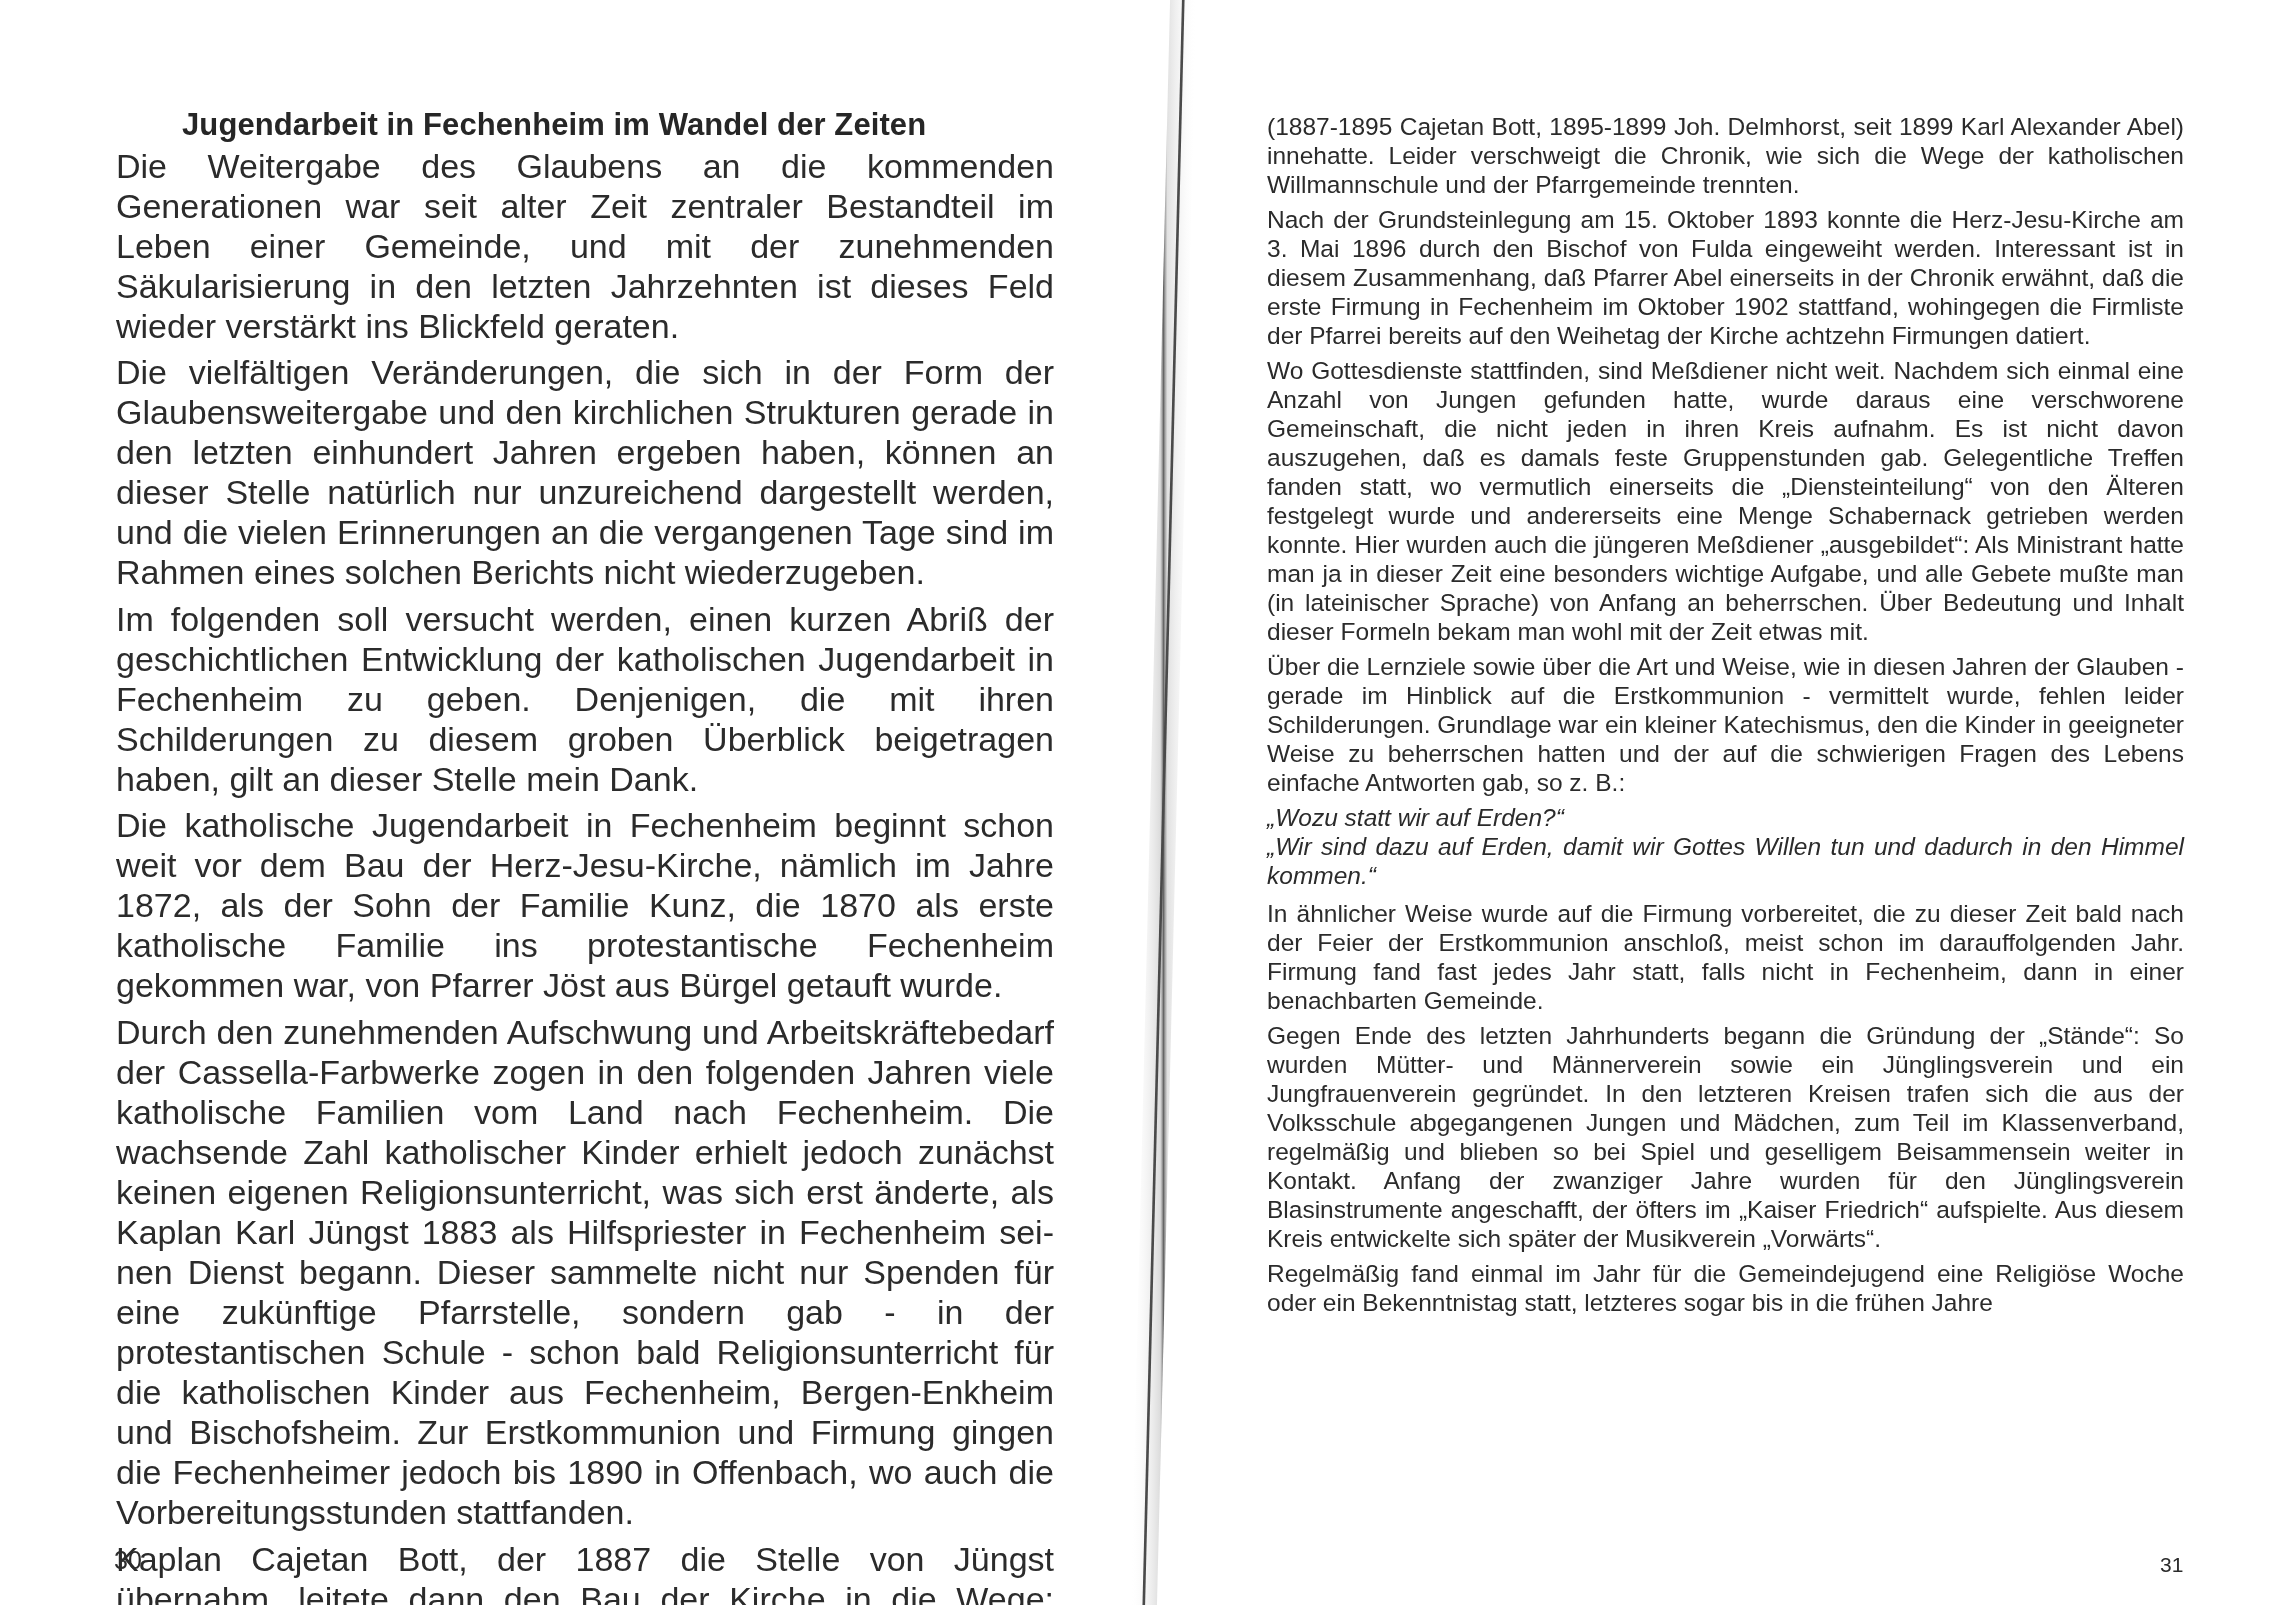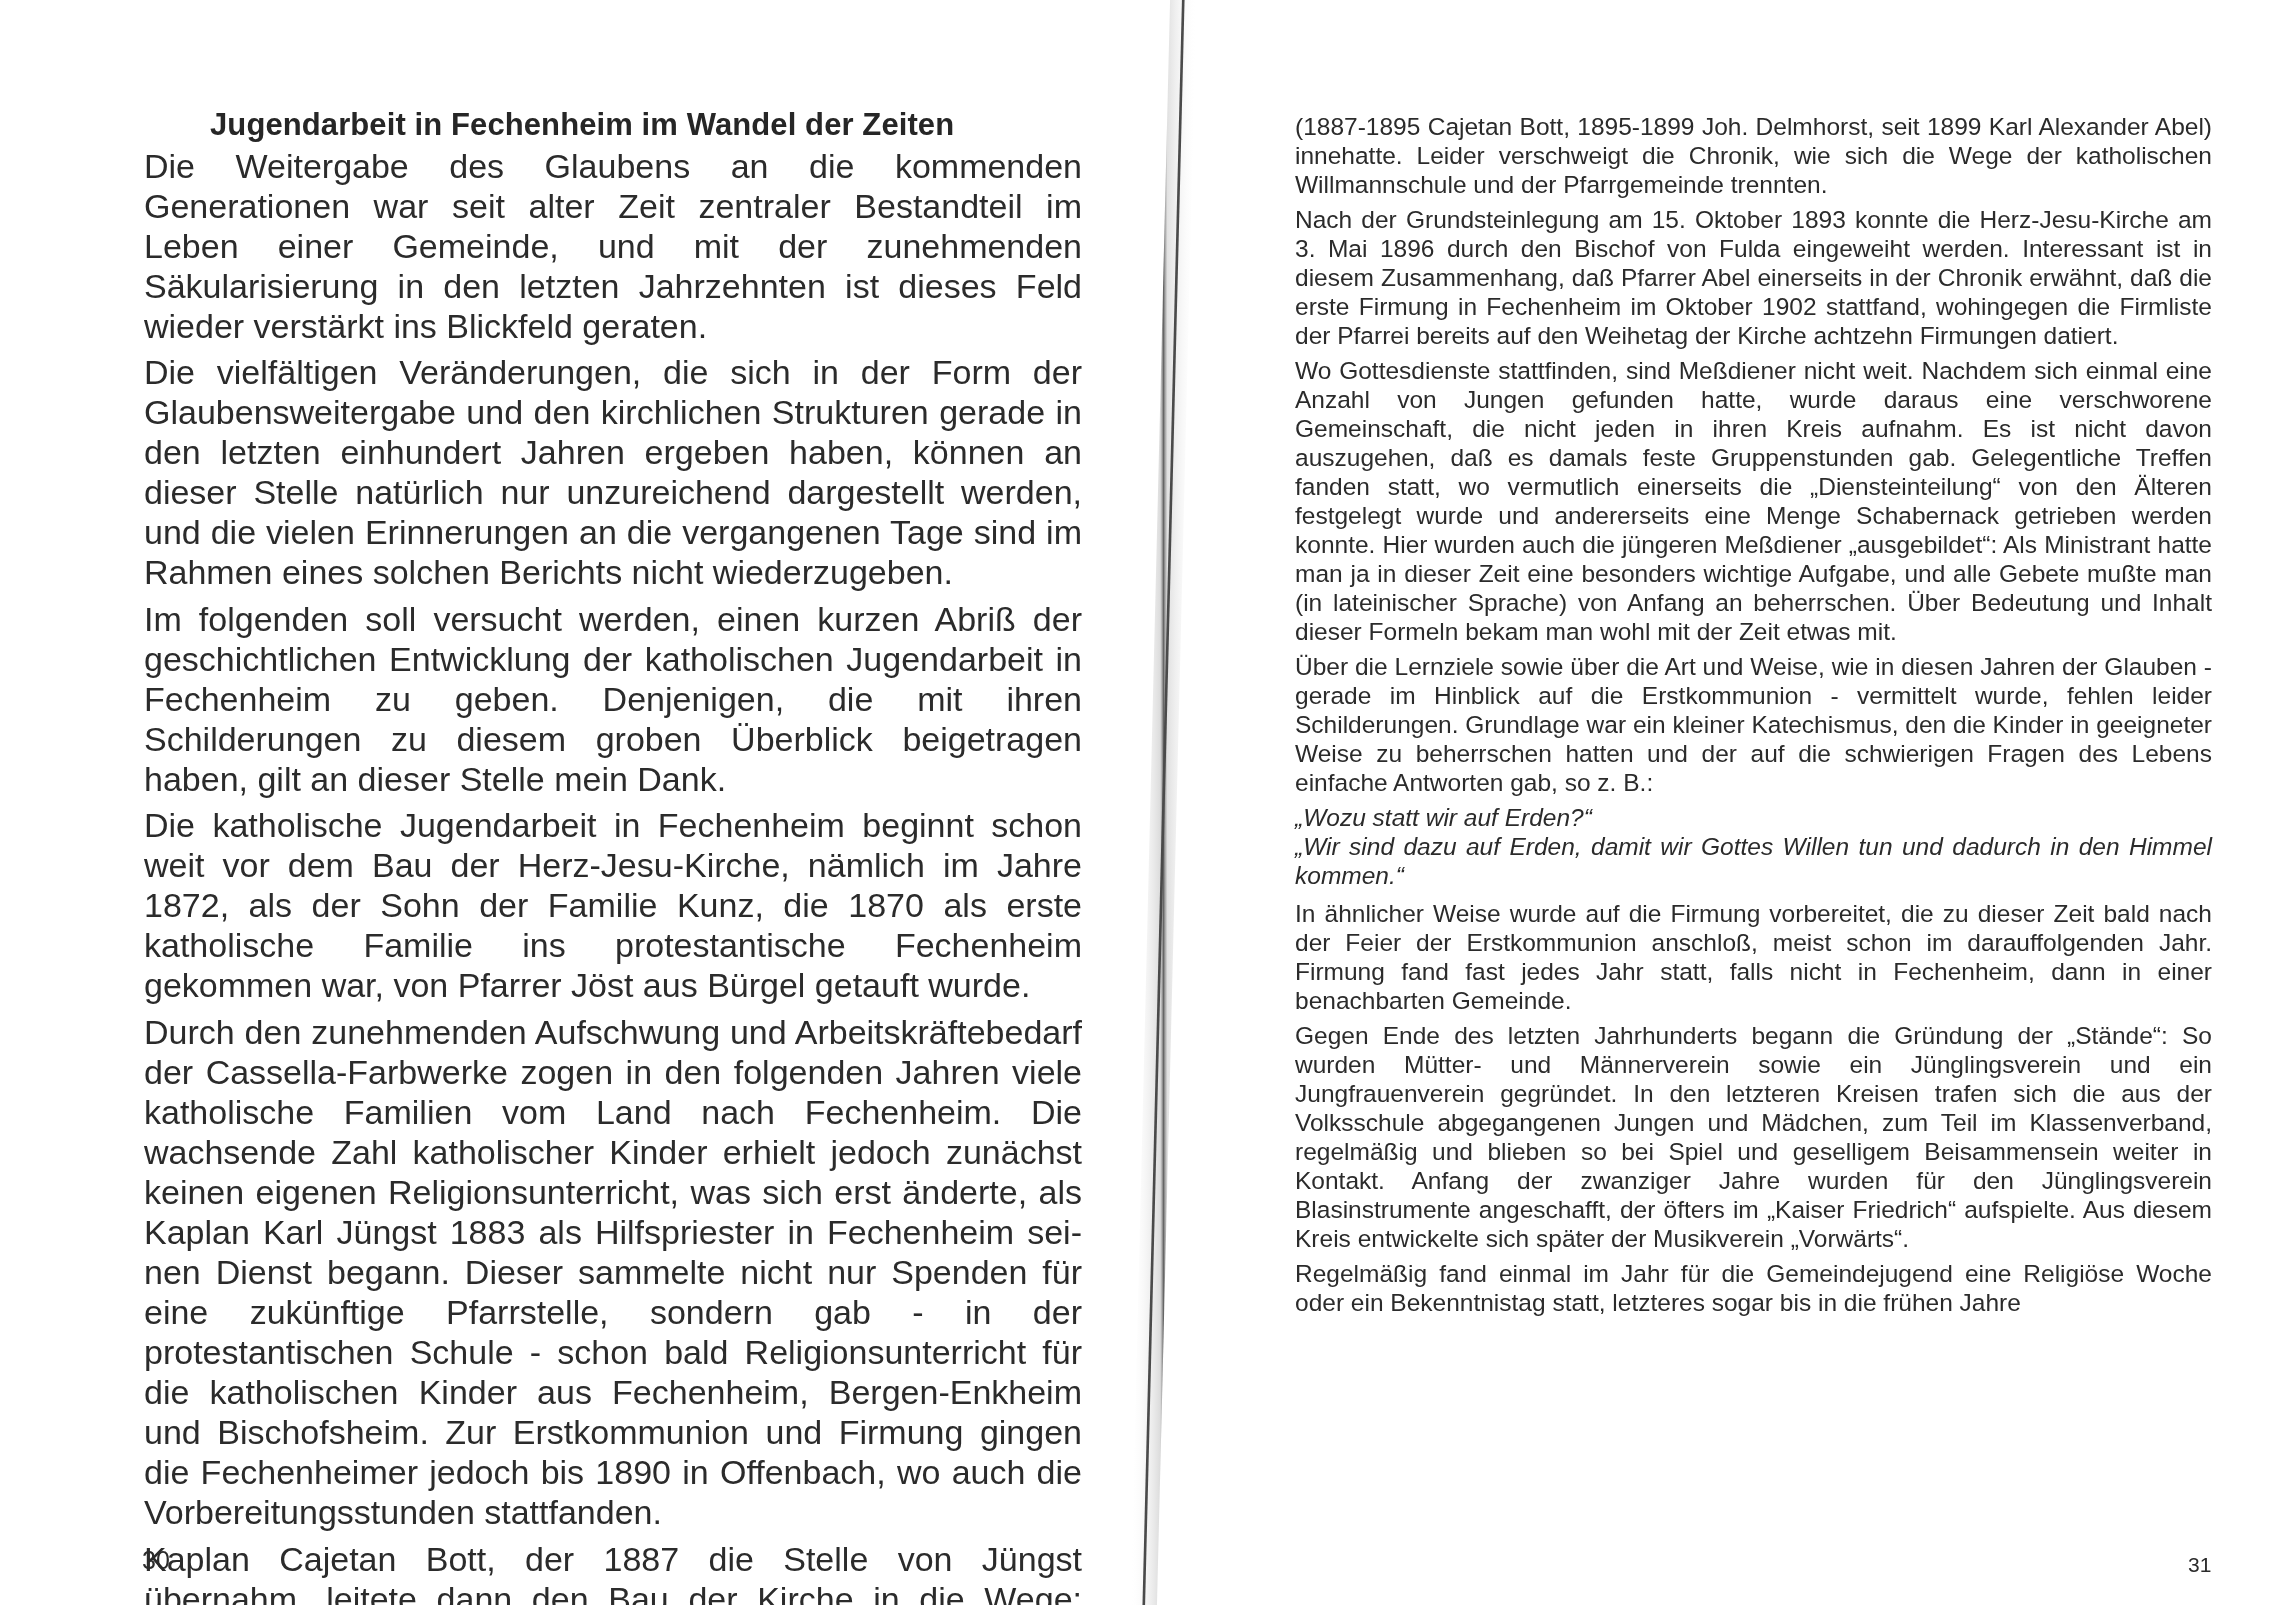--- a/index.html
+++ b/index.html
@@ -2,21 +2,21 @@
 <html style="font-size:10.6px"><head>
 <meta charset="utf-8">
 <style>
   html, body { margin: 0; padding: 0; }
   body {
     width: 2295px; height: 1606px; position: relative; overflow: hidden;
     background: #ffffff;
     font-family: "Liberation Sans", sans-serif;
     color: #2b2b2b;
   }
-  .page { position: absolute; top: 0; height: 1606px; margin-left: 28px; }
+  .page { position: absolute; top: 0; height: 1606px; }
   .page-left { left: 0; width: 1164px; background: #ffffff; }
   .page-right { left: 1164px; width: 1132px; background: #ffffff; }
   .gutter {
     position: absolute; top: 0; left: 1124px; width: 79px; height: 1606px;
   }
   .gutter svg { width: 100%; height: 100%; display: block; }
 
   .col { position: absolute; }
   .col-left { left: 116px; top: 106px; width: 938px; }
   .col-right { left: 1283px; top: 112px; width: 917px; }

